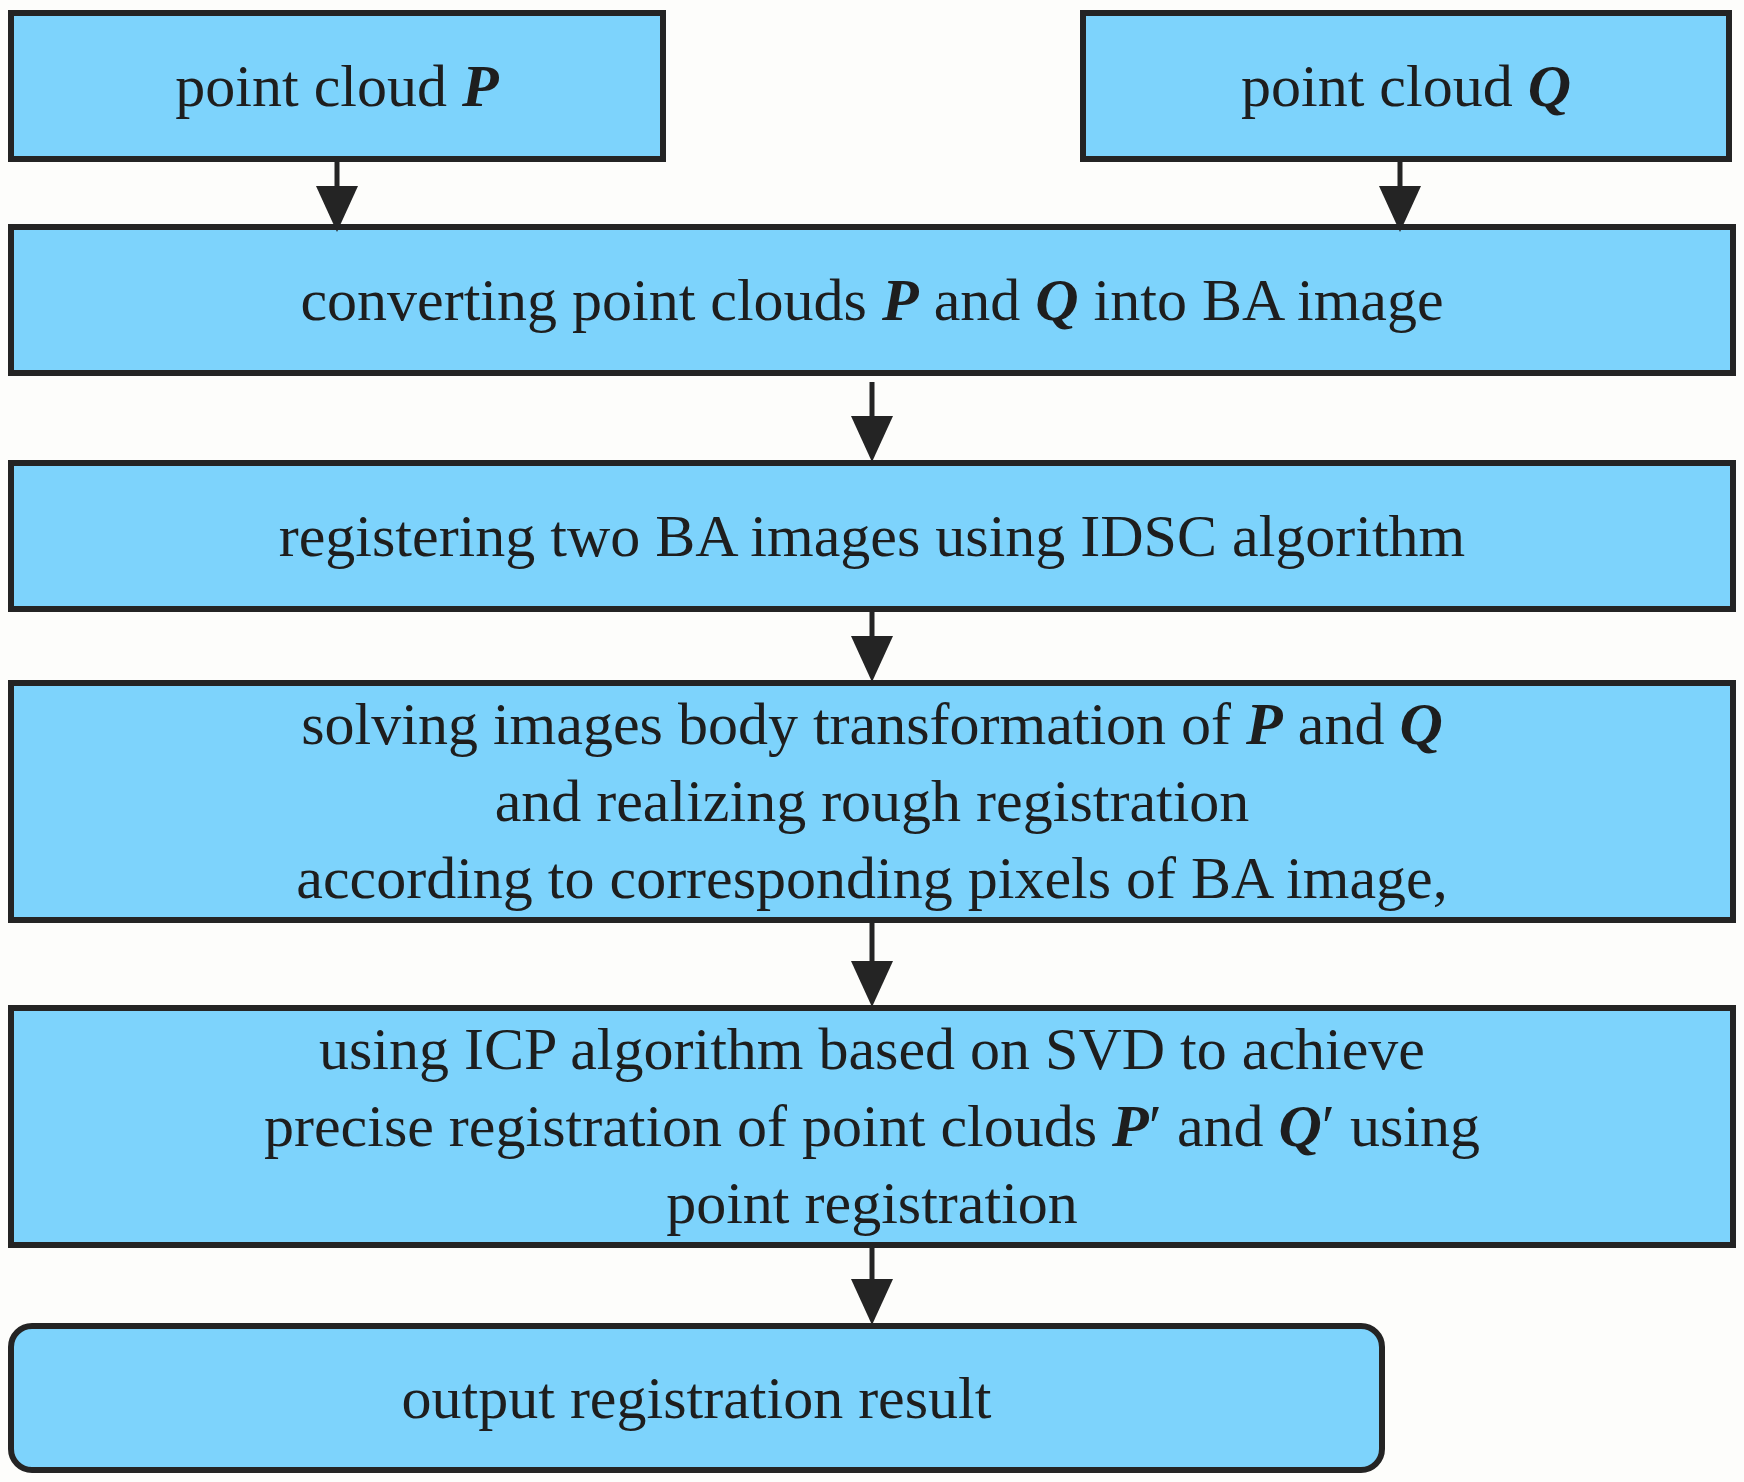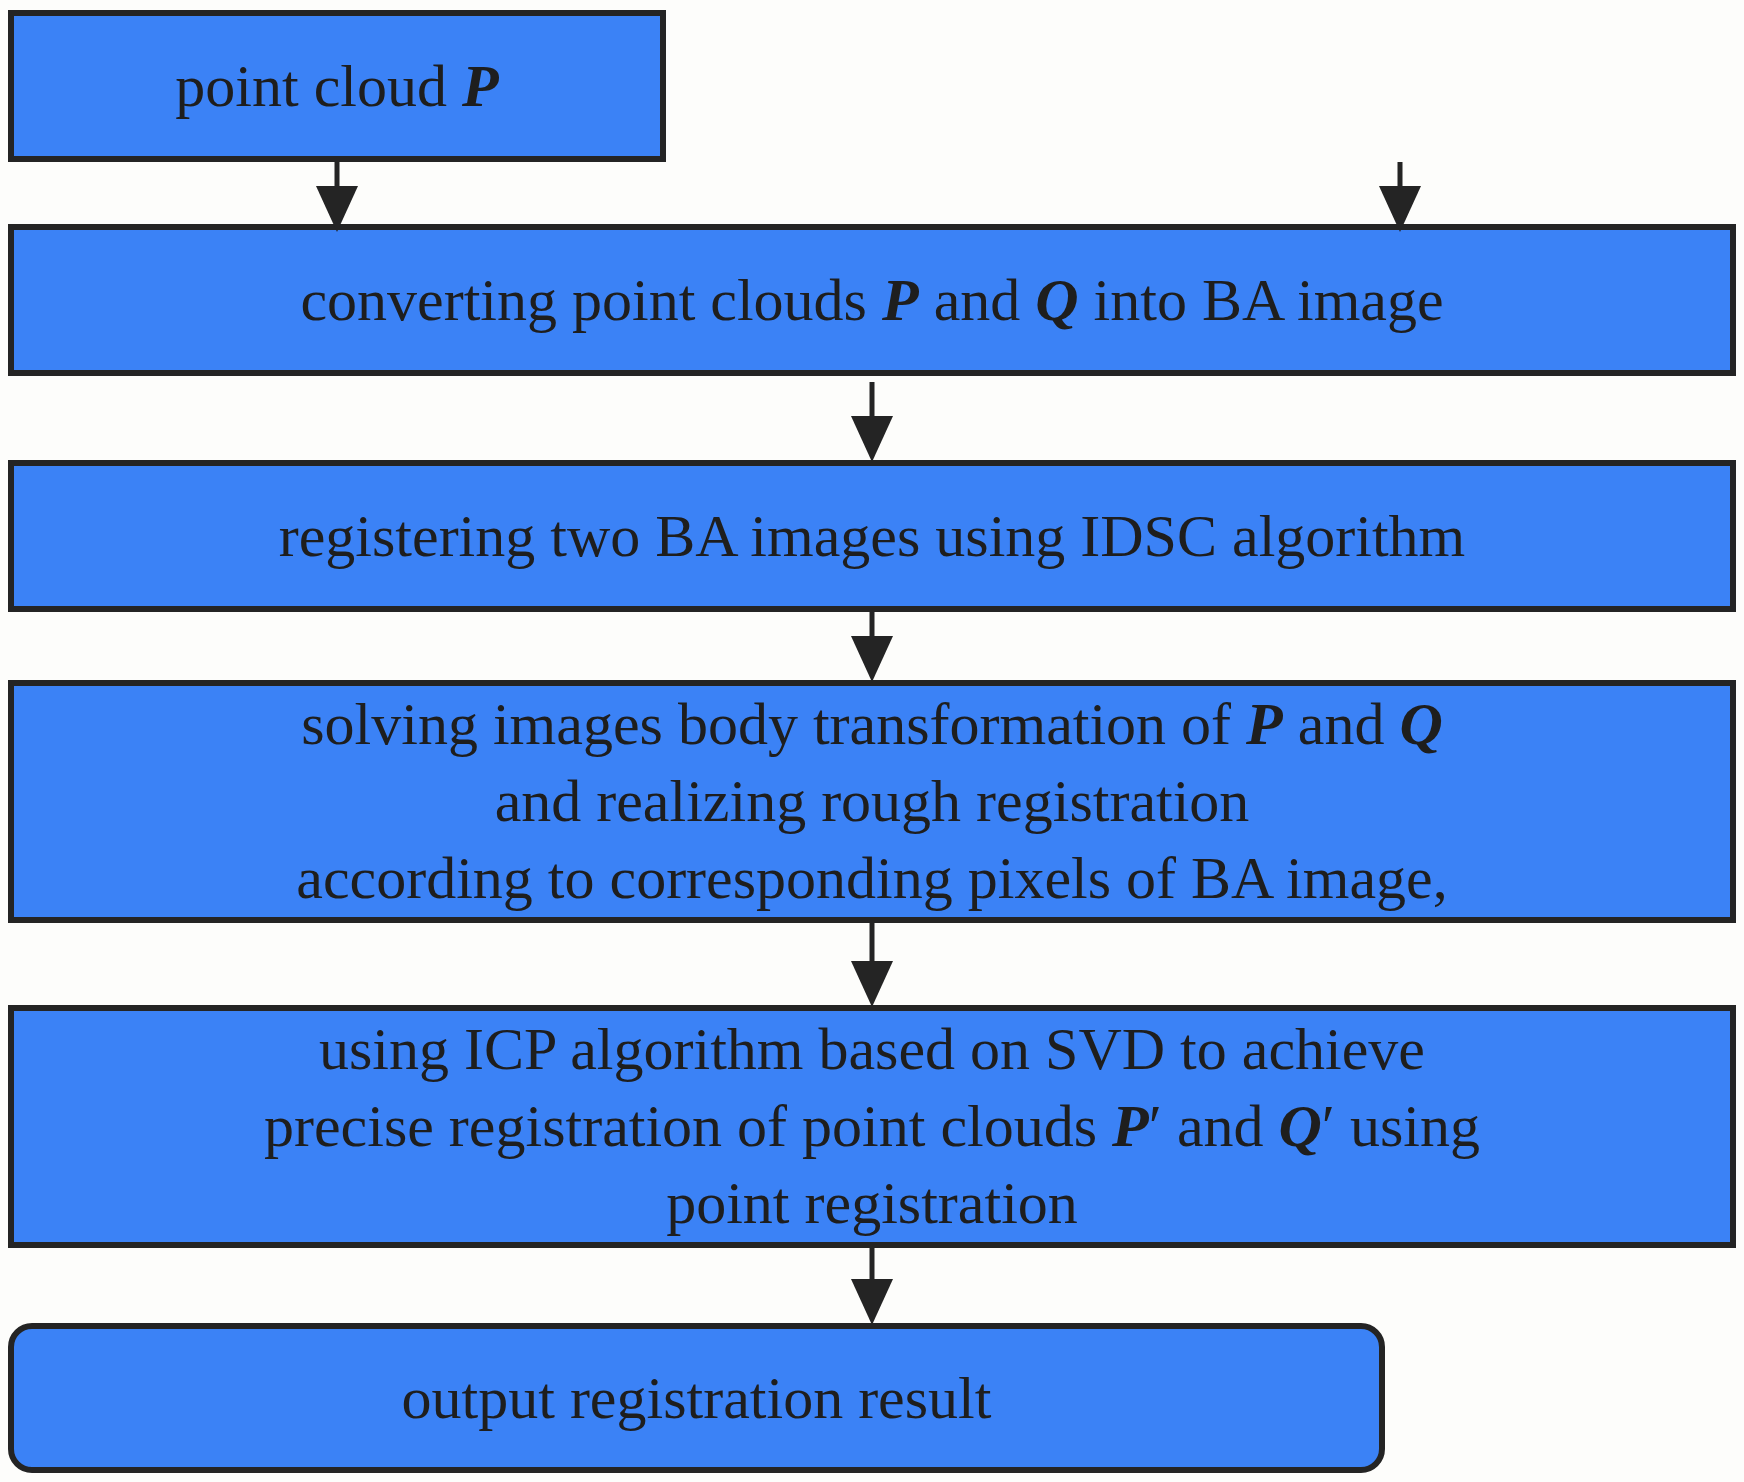--- a/index.html
+++ b/index.html
@@ -10,21 +10,21 @@
     height: 1482px;
     background: #fdfdfb;
     font-family: "Liberation Serif", "DejaVu Serif", serif;
     color: #1e1e1e;
     overflow: hidden;
   }
   .fbox {
     position: absolute;
     box-sizing: border-box;
     border: 6px solid #242424;
-    background: #3b82f6;
+    background: #7dd3fc;
     display: flex;
     flex-direction: column;
     justify-content: center;
     align-items: center;
     font-size: 60px;
     line-height: 77px;
     text-align: center;
   }
   .fbox .line { white-space: nowrap; }
   .sym { font-weight: bold; font-style: italic; }
@@ -66,20 +66,23 @@
 </style>
 </head>
 <body>
 
 <div class="canvas">
 
   <div class="fbox" id="box-p">
       <div class="line"><span>point cloud </span><span class="sym">P</span></div>
     </div>
 
+  <div class="fbox" id="box-q">
+      <div class="line"><span>point cloud </span><span class="sym">Q</span></div>
+    </div>
 
   <div class="fbox" id="box-convert">
       <div class="line"><span>converting point clouds </span><span class="sym">P</span><span> and </span><span class="sym">Q</span><span> into BA image</span></div>
     </div>
 
   <div class="fbox" id="box-register">
       <div class="line"><span>registering two BA images using IDSC algorithm</span></div>
     </div>
 
   <div class="fbox" id="box-solve">

